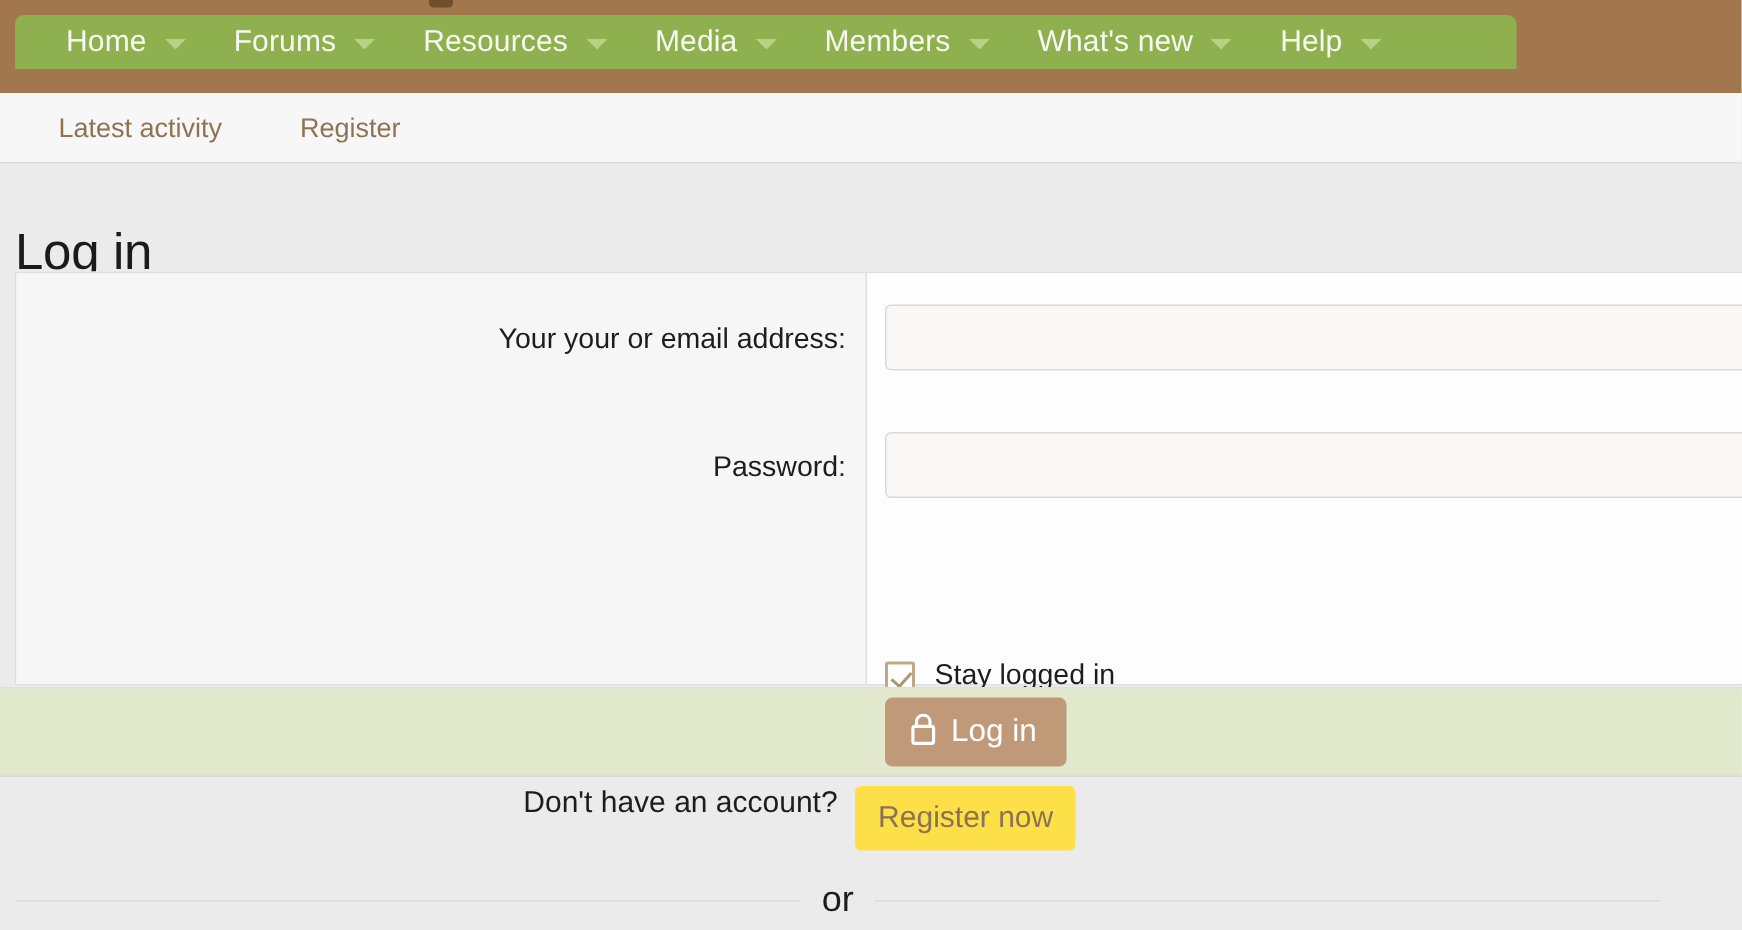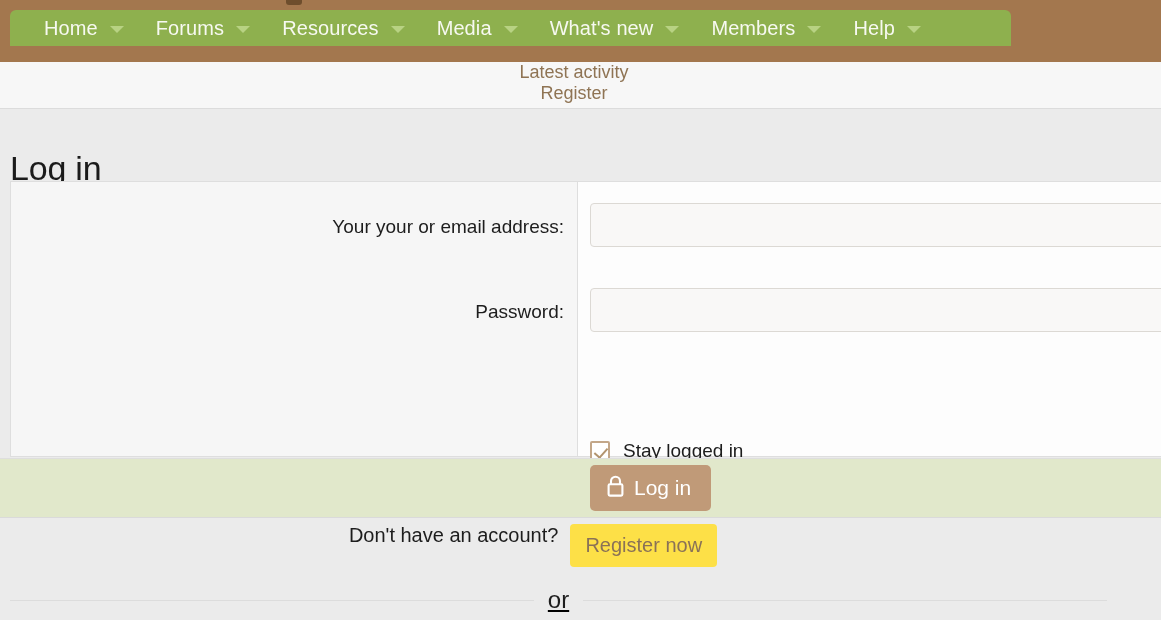--- a/index.html
+++ b/index.html
@@ -68,21 +68,20 @@
   
   .secondary-nav {
     position: absolute;
     left: 0; top: 62px;
     width: 1161px; height: 47px;
     background: #f7f7f7;
     border-bottom: 1px solid #dcdcdc;
     display: flex;
     align-items: center;
     padding-left: 39px;
-    flex-direction: column;
   }
   .subnav-item {
     color: #8f7454;
     font-size: 18px;
     margin-right: 52px;
     cursor: pointer;
     white-space: nowrap;
   }
 
   
@@ -245,21 +244,20 @@
   }
 
   
   .or-divider {
     position: absolute;
     left: 10px; top: 586px;
     width: 1151px;
     display: flex;
     align-items: center;
     padding-right: 54px;
-    text-decoration: underline;
   }
   .or-rule {
     flex: 1;
     height: 1px;
     background: #dcdcdc;
   }
   .or-text {
     font-size: 24px;
     color: #1d1d1d;
     padding: 0 14px;
@@ -290,26 +288,26 @@
     <span class="nav-label">Resources</span>
     <span class="caret"></span>
   </div>
 
   <div class="nav-item">
     <span class="nav-label">Media</span>
     <span class="caret"></span>
   </div>
 
   <div class="nav-item">
+    <span class="nav-label">Members</span>
+    <span class="caret"></span>
+  </div>
+
+  <div class="nav-item">
     <span class="nav-label">What's new</span>
-    <span class="caret"></span>
-  </div>
-
-  <div class="nav-item">
-    <span class="nav-label">Members</span>
     <span class="caret"></span>
   </div>
 
   <div class="nav-item">
     <span class="nav-label">Help</span>
     <span class="caret"></span>
   </div>
 
 </nav>
 

